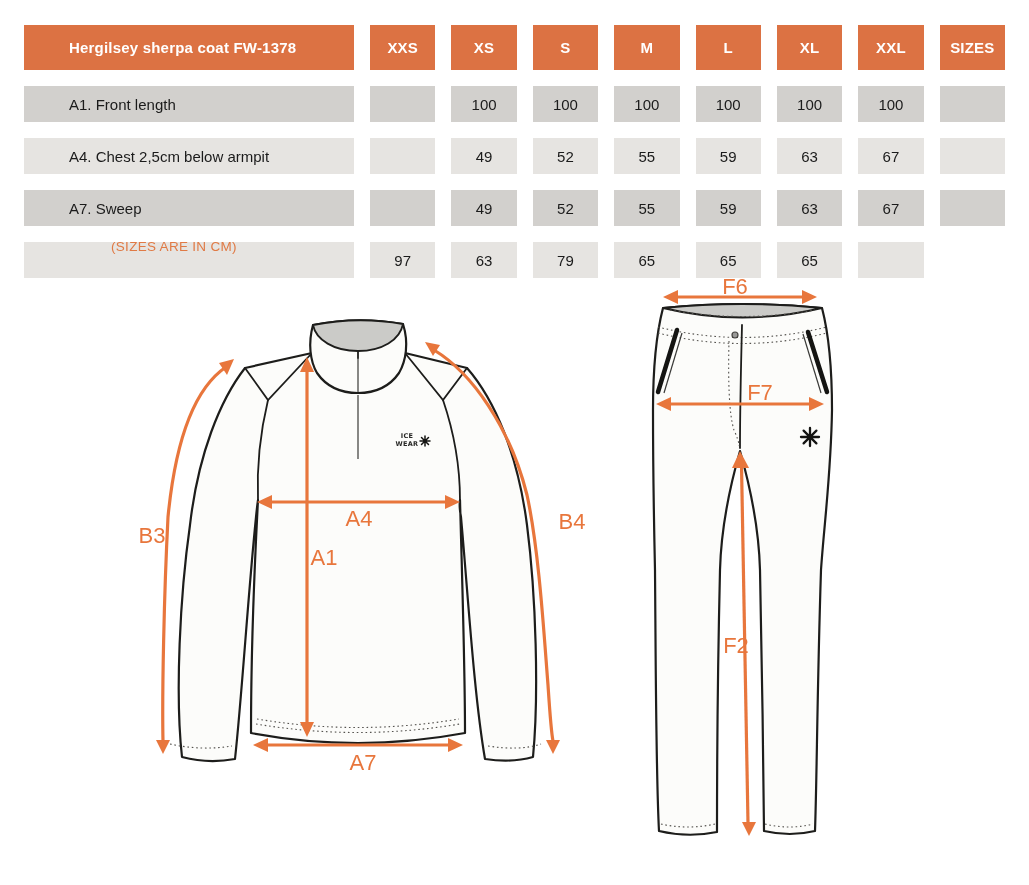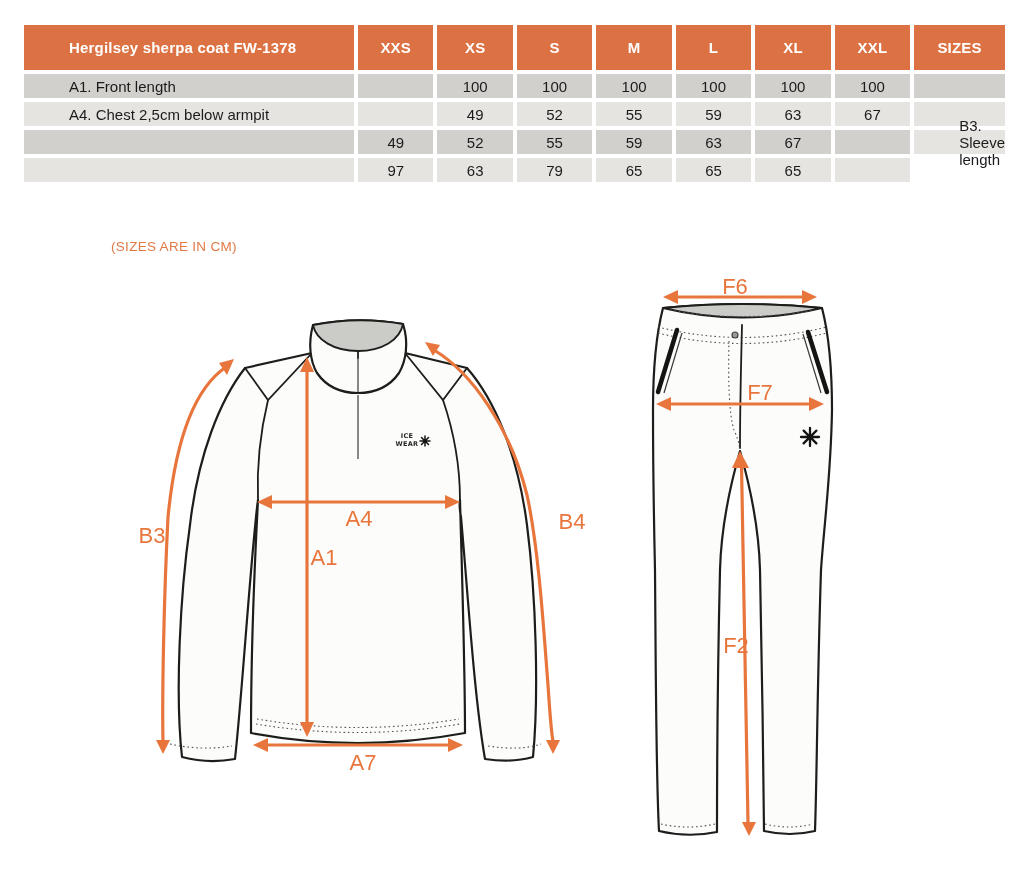--- a/index.html
+++ b/index.html
@@ -13,30 +13,30 @@
     --collar-gray:#CBCBC8;
   }
   *{margin:0;padding:0;box-sizing:border-box;}
   html,body{background:#ffffff;}
   body{
     width:1029px;height:885px;position:relative;overflow:hidden;
     font-family:"Liberation Sans",sans-serif;color:#1b1b1b;
   }
   .size-table{
     position:absolute;left:24px;top:25px;width:981px;
-    display:grid;grid-template-columns:330px repeat(8,1fr);gap:4px;
+    display:grid;grid-template-columns:330px repeat(8,1fr);gap:16px;
   }
   .th{
     background:var(--header-orange);color:#ffffff;font-weight:bold;font-size:15px;
     height:45px;display:flex;align-items:center;justify-content:center;
     letter-spacing:.2px;
   }
   .th.title{justify-content:flex-start;padding-left:45px;}
   .td{
-    font-size:15px;height:24px;display:flex;align-items:center;justify-content:center;
+    font-size:15px;height:36px;display:flex;align-items:center;justify-content:center;
     color:#1b1b1b;
   }
   .td.label{justify-content:flex-start;padding-left:45px;}
   .rA{background:var(--row-dark);}
   .rB{background:var(--row-light);}
   .sizes-note{
     position:absolute;left:63px;top:239px;color:var(--note-orange);
     font-size:13.5px;letter-spacing:.3px;font-weight:400;margin-left:48px;
   }
   svg{position:absolute;overflow:visible;}
@@ -81,30 +81,30 @@
   <div class="td label rB">A4. Chest 2,5cm below armpit</div>
   <div class="td rB"></div>
   <div class="td rB">49</div>
   <div class="td rB">52</div>
   <div class="td rB">55</div>
   <div class="td rB">59</div>
   <div class="td rB">63</div>
   <div class="td rB">67</div>
   <div class="td rB"></div>
 
+  <div class="td label rA">A7. Sweep</div>
   <div class="td rA"></div>
   <div class="td rA">49</div>
   <div class="td rA">52</div>
   <div class="td rA">55</div>
   <div class="td rA">59</div>
   <div class="td rA">63</div>
   <div class="td rA">67</div>
   <div class="td rA"></div>
 
-  <div class="td label rB">B3. Sleeve length</div>
   <div class="td rB"></div>
   <div class="td rB">97</div>
   <div class="td rB">63</div>
   <div class="td rB">79</div>
   <div class="td rB">65</div>
   <div class="td rB">65</div>
   <div class="td rB">65</div>
   <div class="td rB"></div>
 </div>
 

